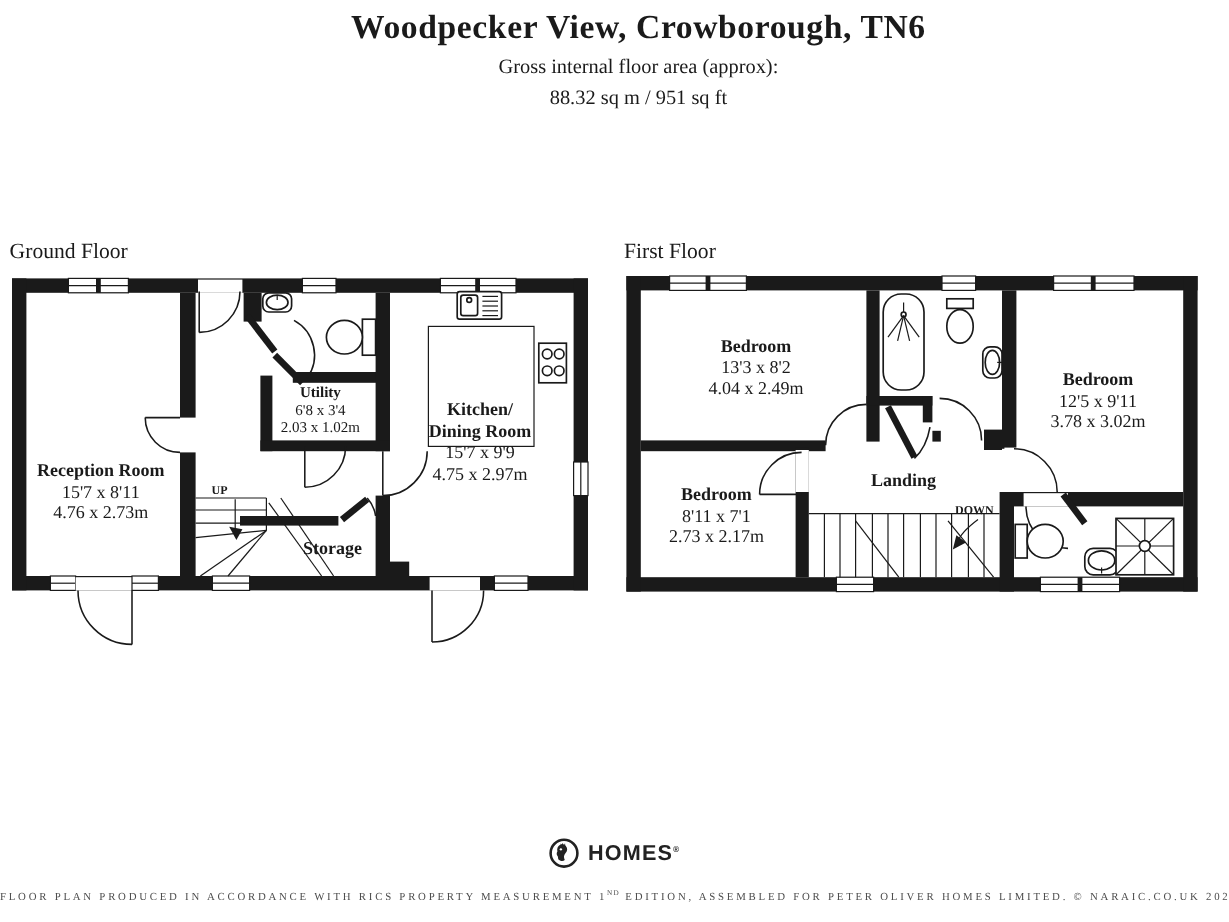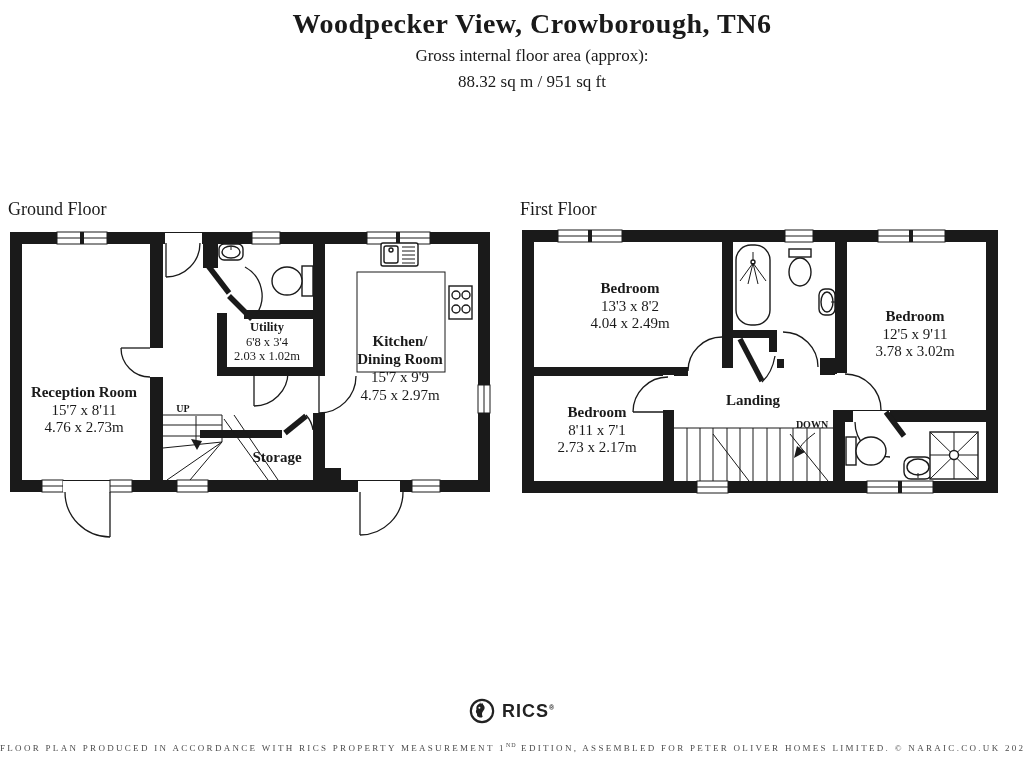--- a/index.html
+++ b/index.html
@@ -352,18 +352,18 @@
     </g>
   </svg>
 
   <div id="footer-logo">
     <svg width="26" height="26" viewBox="0 0 24 24">
       <circle cx="12" cy="12" r="10.3" fill="none" stroke="#222" stroke-width="2"></circle>
       <path fill="#222" d="M9,5.5 C7.2,6.5 6.4,8.6 6.9,10.6 C6.1,11.8 6.2,13.4 7.2,14.3 L7.6,16.6 C9,18.2 11.4,18.4 12.6,17.2 C11.6,15.4 11.9,13.4 13.1,12.1 C14.8,10.5 14.9,8 13.4,6.5 C12.2,5.2 10.3,4.9 9,5.5 Z"></path>
       <path fill="#222" d="M9.5,4.2 L10.2,6 L11,4 L11.8,6 L12.8,4.4 L13,6.4 L9.7,6.6 Z"></path>
       <circle cx="9.6" cy="9" r="0.9" fill="#fff"></circle>
     </svg>
-    <span id="rics-word"><span>RICS</span><sup>®</sup></span>
+    <span id="rics-word"><span>HOMES</span><sup>®</sup></span>
   </div>
 
   <div id="footer-line"><span>FLOOR PLAN PRODUCED IN ACCORDANCE WITH RICS PROPERTY MEASUREMENT 1</span><sup>ND</sup><span> EDITION, ASSEMBLED FOR PETER OLIVER HOMES LIMITED. © NARAIC.CO.UK 2025</span></div>
 
 </div>
 
 </body></html>

